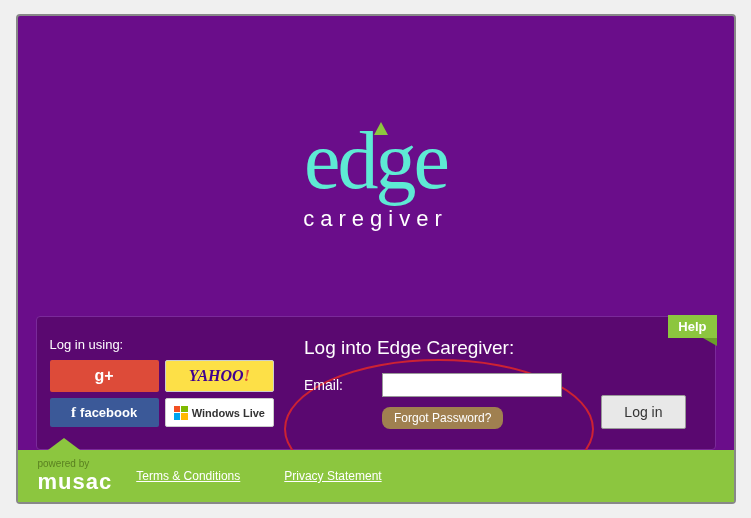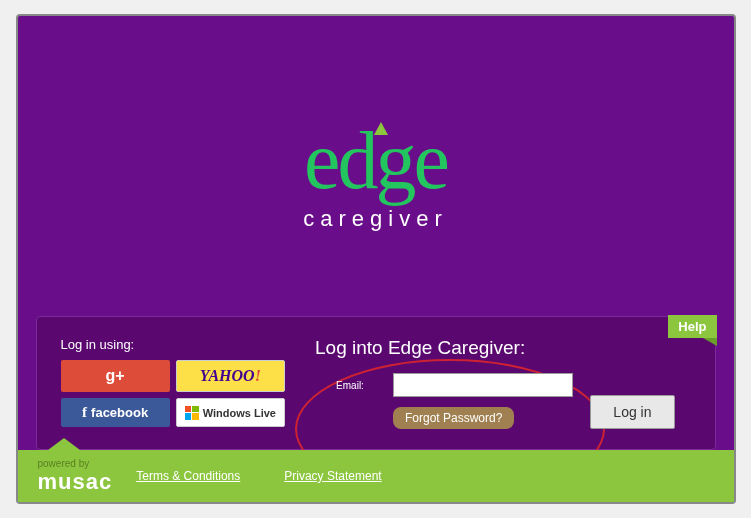--- a/index.html
+++ b/index.html
@@ -43,21 +43,21 @@
       margin-top: 4px;
       font-weight: 300;
     }
 
     
     .login-box {
       width: 680px;
       background: #5a0870;
       border: 1px solid #7a2a9a;
       border-radius: 4px;
-      padding: 20px 24px;
+      padding: 20px 13px;
       margin-bottom: 0;
       position: relative;
       display: flex;
       gap: 30px;
       align-items: flex-start;
     }
 
     
     .help-btn {
       position: absolute;
@@ -183,23 +183,23 @@
     .form-row {
       display: flex;
       align-items: center;
       margin-bottom: 10px;
       position: relative;
       z-index: 1;
     }
 
     .form-label {
       color: white;
-      font-size: 10px;
+      font-size: 14px;
       width: 70px;
-      text-align: center;
+      text-align: left;
       margin-right: 8px;
     }
 
     .form-input {
       width: 180px;
       height: 24px;
       border: 1px solid #999;
       background: white;
       padding: 0 4px;
       font-size: 13px;
@@ -309,21 +309,21 @@
       font-size: 15px;
     }
 
     .logo-container {
       position: relative;
       display: inline-block;
     }
 
     
     .edge-logo {
-      color: #22c55e;
+      color: #5eead4;
       font-size: 82px;
       font-weight: 400;
       line-height: 1;
       font-family: 'Palatino Linotype', Palatino, Georgia, serif;
       position: relative;
       display: inline-block;
       letter-spacing: -3px;
     }
 
     .green-arrow {

